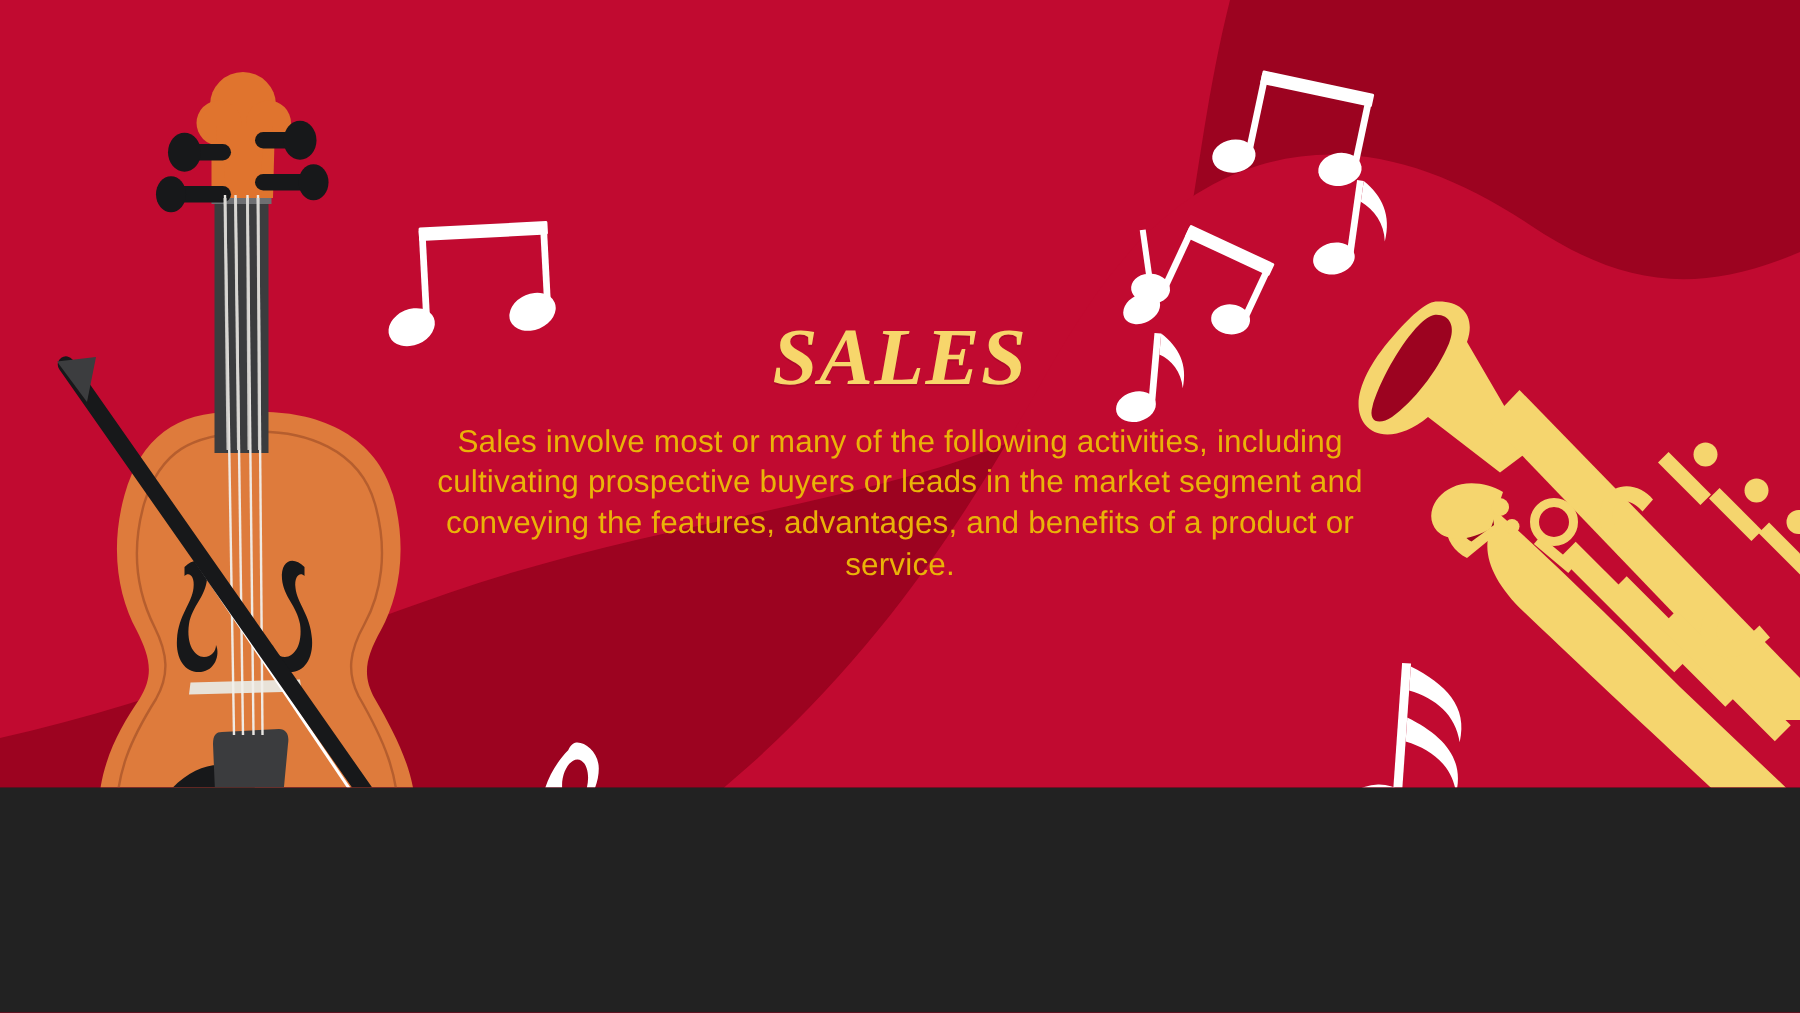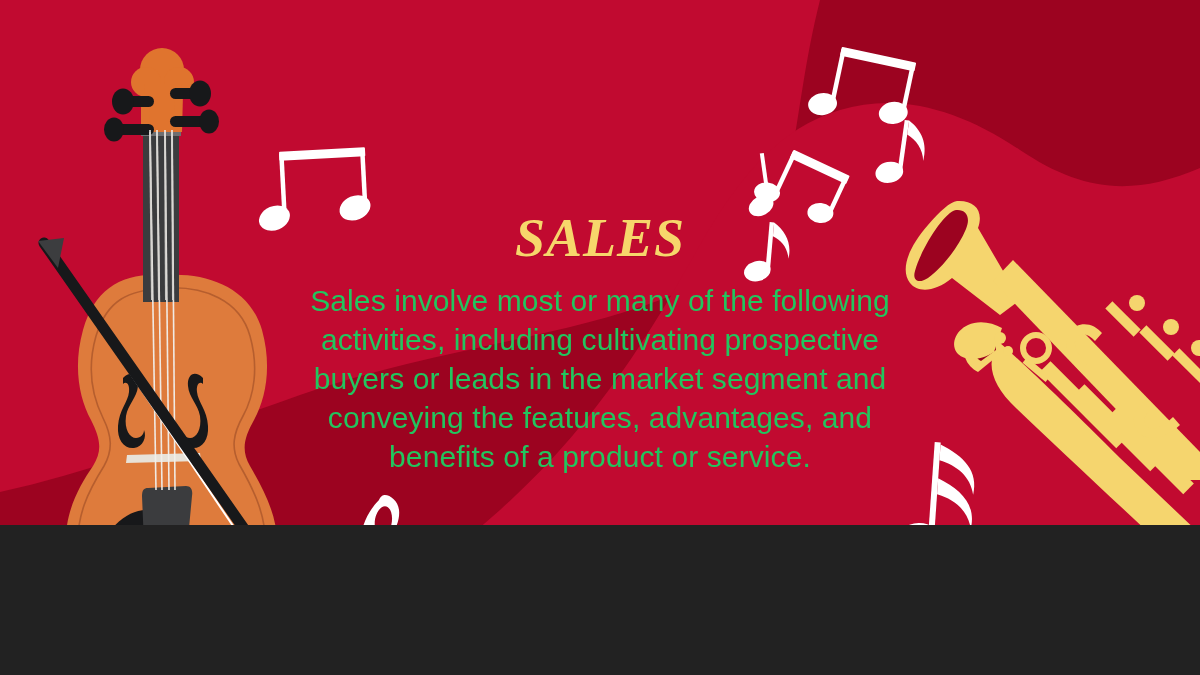--- a/index.html
+++ b/index.html
@@ -39,23 +39,23 @@
     font-size: 54px;
     line-height: 1.05;
     letter-spacing: 1px;
     color: #F7D66B;
     margin: 0 0 14px 0;
     text-shadow: 0 1px 0 rgba(0,0,0,0.10);
   }
   #slide-body {
     font-family: "Liberation Sans", sans-serif;
     font-weight: 400;
-    font-size: 30px;
+    font-size: 21px;
     line-height: 1.30;
-    color: #22c55e;
+    color: #eab308;
     margin: 0;
     letter-spacing: 0.1px;
   }
 </style>
 </head>
 <body>
 
 <div id="slide">
 
   <div class="layer">

